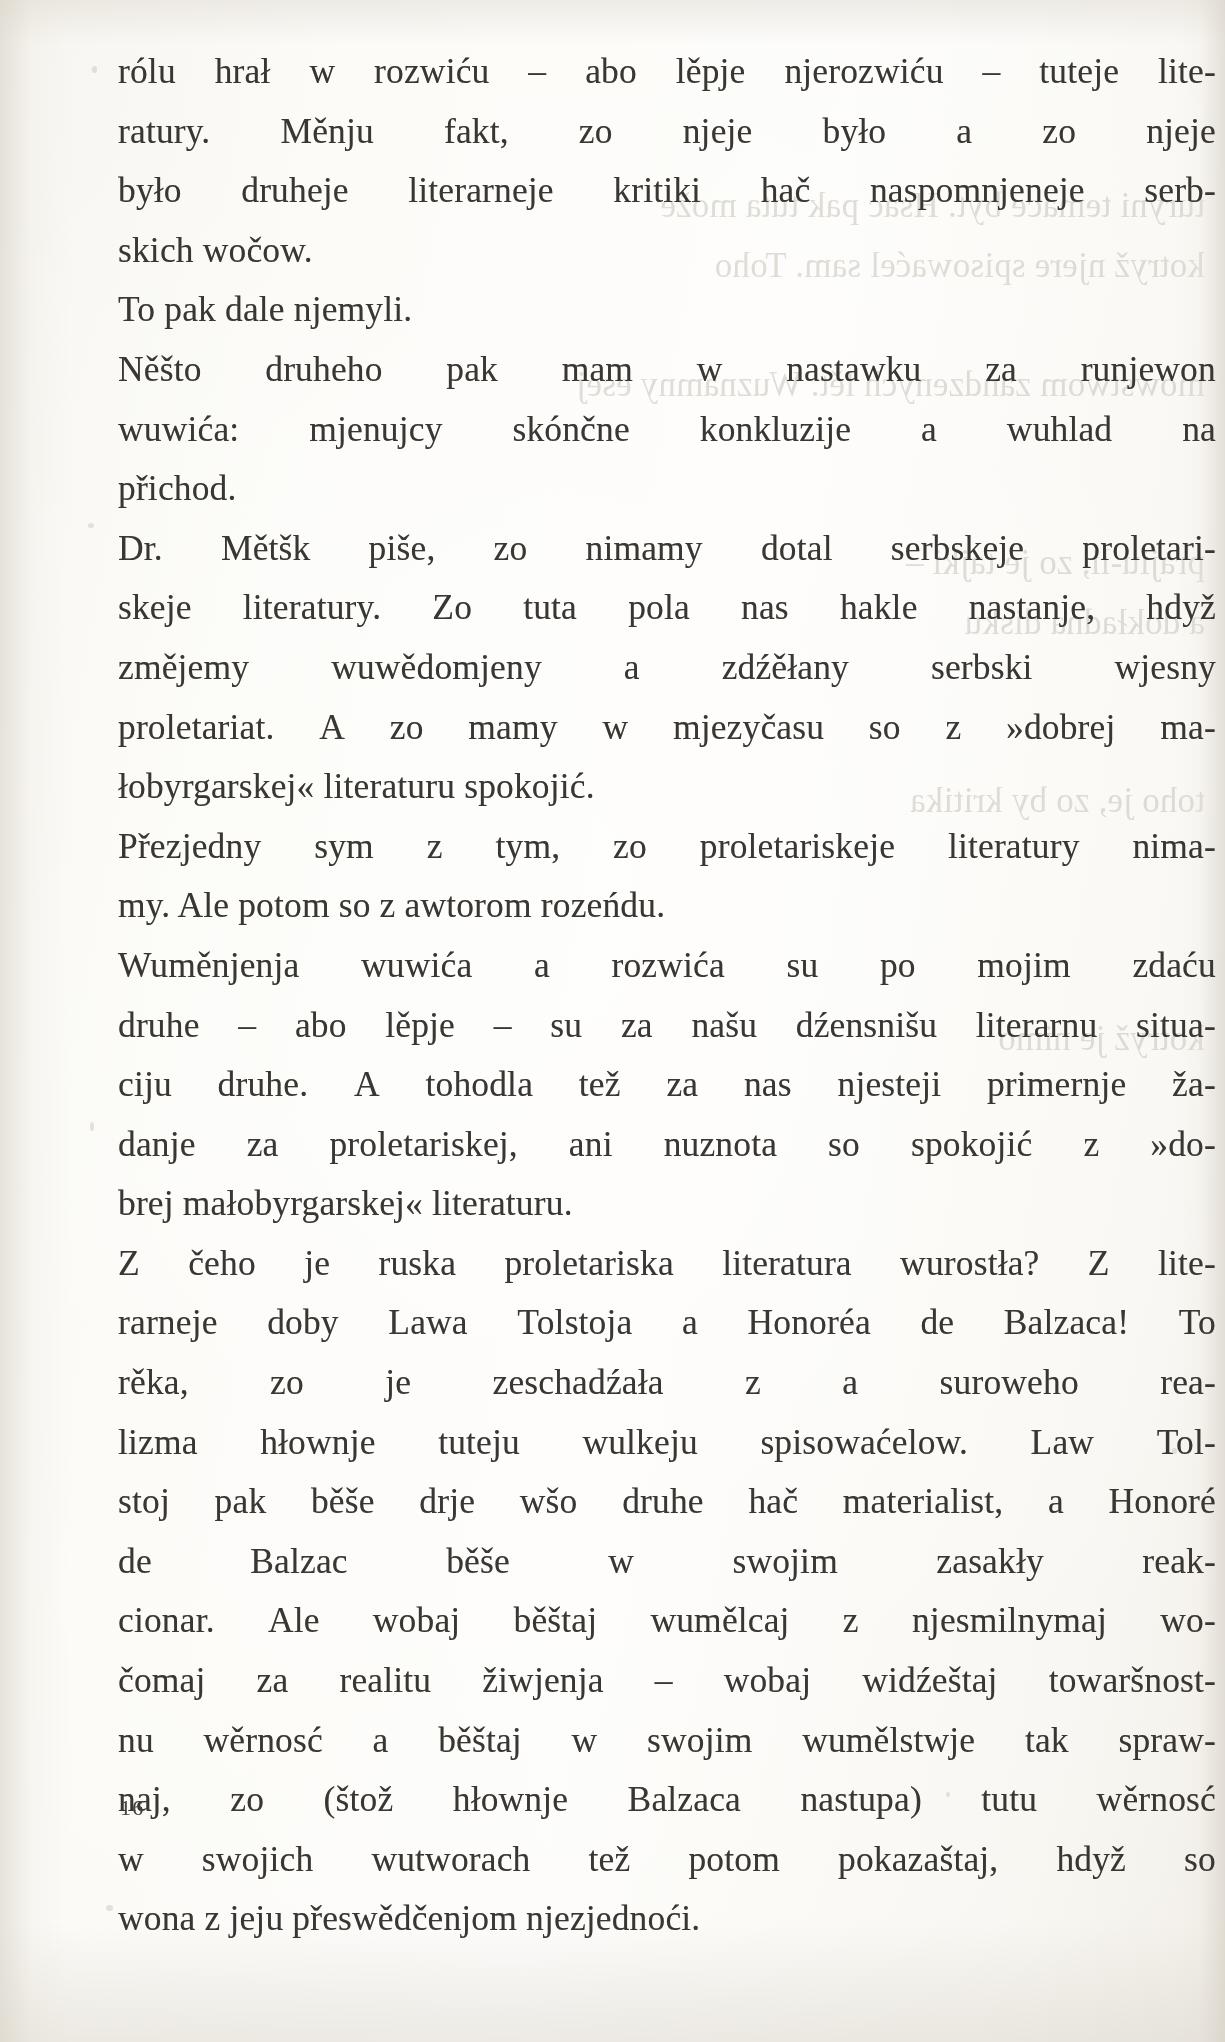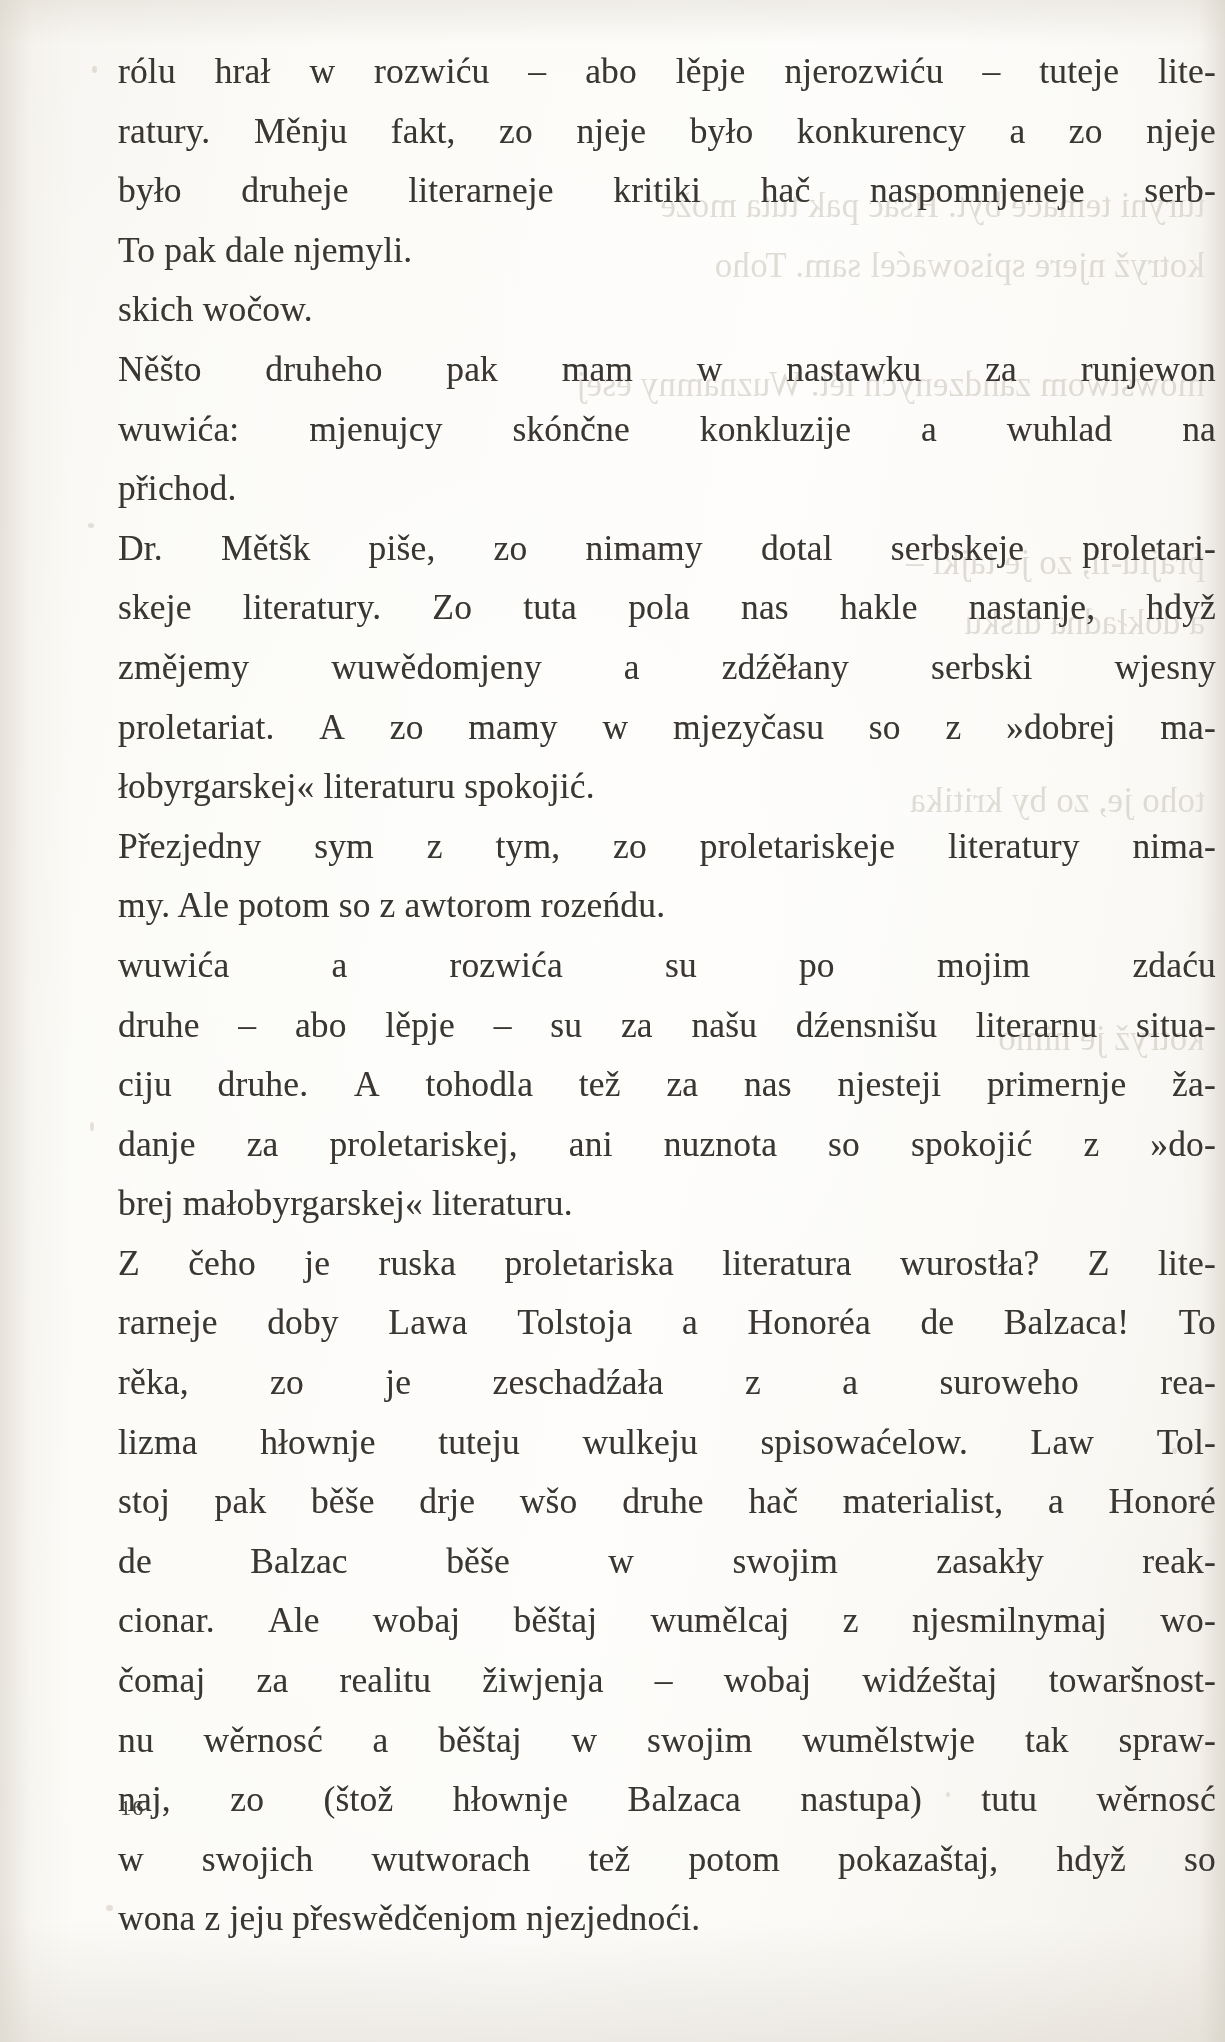--- a/index.html
+++ b/index.html
@@ -158,35 +158,35 @@
 
   <div class="speck" style="left:92px;  top:66px;  width:5px; height:7px;"></div>
   <div class="speck" style="left:88px;  top:523px; width:6px; height:5px;"></div>
   <div class="speck" style="left:1172px;top:1448px;width:5px; height:6px;"></div>
   <div class="speck" style="left:106px; top:1905px;width:7px; height:6px;"></div>
   <div class="speck" style="left:946px;  top:1792px;width:4px; height:5px;"></div>
   <div class="speck" style="left:90px;  top:1122px;width:4px; height:9px;"></div>
 
   <div class="textblock" id="textblock">
       <div class="line just"><span>rólu</span><span>hrał</span><span>w</span><span>rozwiću</span><span>–</span><span>abo</span><span>lěpje</span><span>njerozwiću</span><span>–</span><span>tuteje</span><span>lite-</span></div>
-      <div class="line just"><span>ratury.</span><span>Měnju</span><span>fakt,</span><span>zo</span><span>njeje</span><span>było</span><span>konkurency</span><span>a</span><span>zo</span><span>njeje</span></div>
+      <div class="line just"><span>ratury.</span><span>Měnju</span><span>fakt,</span><span>zo</span><span>njeje</span><span>było</span><span>a</span><span>zo</span><span>njeje</span></div>
       <div class="line just"><span>było</span><span>druheje</span><span>literarneje</span><span>kritiki</span><span>hač</span><span>naspomnjeneje</span><span>serb-</span></div>
+      <div class="line last">skich wočow.</div>
       <div class="line last">To pak dale njemyli.</div>
-      <div class="line last">skich wočow.</div>
       <div class="line just"><span>Něšto</span><span>druheho</span><span>pak</span><span>mam</span><span>w</span><span>nastawku</span><span>za</span><span>runjewon</span></div>
       <div class="line just"><span>wuwića:</span><span>mjenujcy</span><span>skónčne</span><span>konkluzije</span><span>a</span><span>wuhlad</span><span>na</span></div>
       <div class="line last">přichod.</div>
       <div class="line just"><span>Dr.</span><span>Mětšk</span><span>piše,</span><span>zo</span><span>nimamy</span><span>dotal</span><span>serbskeje</span><span>proletari-</span></div>
       <div class="line just"><span>skeje</span><span>literatury.</span><span>Zo</span><span>tuta</span><span>pola</span><span>nas</span><span>hakle</span><span>nastanje,</span><span>hdyž</span></div>
       <div class="line just"><span>změjemy</span><span>wuwědomjeny</span><span>a</span><span>zdźěłany</span><span>serbski</span><span>wjesny</span></div>
       <div class="line just"><span>proletariat.</span><span>A</span><span>zo</span><span>mamy</span><span>w</span><span>mjezyčasu</span><span>so</span><span>z</span><span>»dobrej</span><span>ma-</span></div>
       <div class="line last">łobyrgarskej« literaturu spokojić.</div>
       <div class="line just"><span>Přezjedny</span><span>sym</span><span>z</span><span>tym,</span><span>zo</span><span>proletariskeje</span><span>literatury</span><span>nima-</span></div>
       <div class="line last">my. Ale potom so z awtorom rozeńdu.</div>
-      <div class="line just"><span>wuwića</span><span>a</span><span>rozwića</span><span>su</span><span>po</span><span>mojim</span><span>zdaću</span></div>
+      <div class="line just"><span>Wuměnjenja</span><span>wuwića</span><span>a</span><span>rozwića</span><span>su</span><span>po</span><span>mojim</span><span>zdaću</span></div>
       <div class="line just"><span>druhe</span><span>–</span><span>abo</span><span>lěpje</span><span>–</span><span>su</span><span>za</span><span>našu</span><span>dźensnišu</span><span>literarnu</span><span>situa-</span></div>
       <div class="line just"><span>ciju</span><span>druhe.</span><span>A</span><span>tohodla</span><span>tež</span><span>za</span><span>nas</span><span>njesteji</span><span>primernje</span><span>ža-</span></div>
       <div class="line just"><span>danje</span><span>za</span><span>proletariskej,</span><span>ani</span><span>nuznota</span><span>so</span><span>spokojić</span><span>z</span><span>»do-</span></div>
       <div class="line last">brej małobyrgarskej« literaturu.</div>
       <div class="line just"><span>Z</span><span>čeho</span><span>je</span><span>ruska</span><span>proletariska</span><span>literatura</span><span>wurostła?</span><span>Z</span><span>lite-</span></div>
       <div class="line just"><span>rarneje</span><span>doby</span><span>Lawa</span><span>Tolstoja</span><span>a</span><span>Honoréa</span><span>de</span><span>Balzaca!</span><span>To</span></div>
       <div class="line just"><span>rěka,</span><span>zo</span><span>je</span><span>zeschadźała</span><span>z</span><span>a</span><span>suroweho</span><span>rea-</span></div>
       <div class="line just"><span>lizma</span><span>hłownje</span><span>tuteju</span><span>wulkeju</span><span>spisowaćelow.</span><span>Law</span><span>Tol-</span></div>
       <div class="line just"><span>stoj</span><span>pak</span><span>běše</span><span>drje</span><span>wšo</span><span>druhe</span><span>hač</span><span>materialist,</span><span>a</span><span>Honoré</span></div>
       <div class="line just"><span>de</span><span>Balzac</span><span>běše</span><span>w</span><span>swojim</span><span>zasakły</span><span>reak-</span></div>

